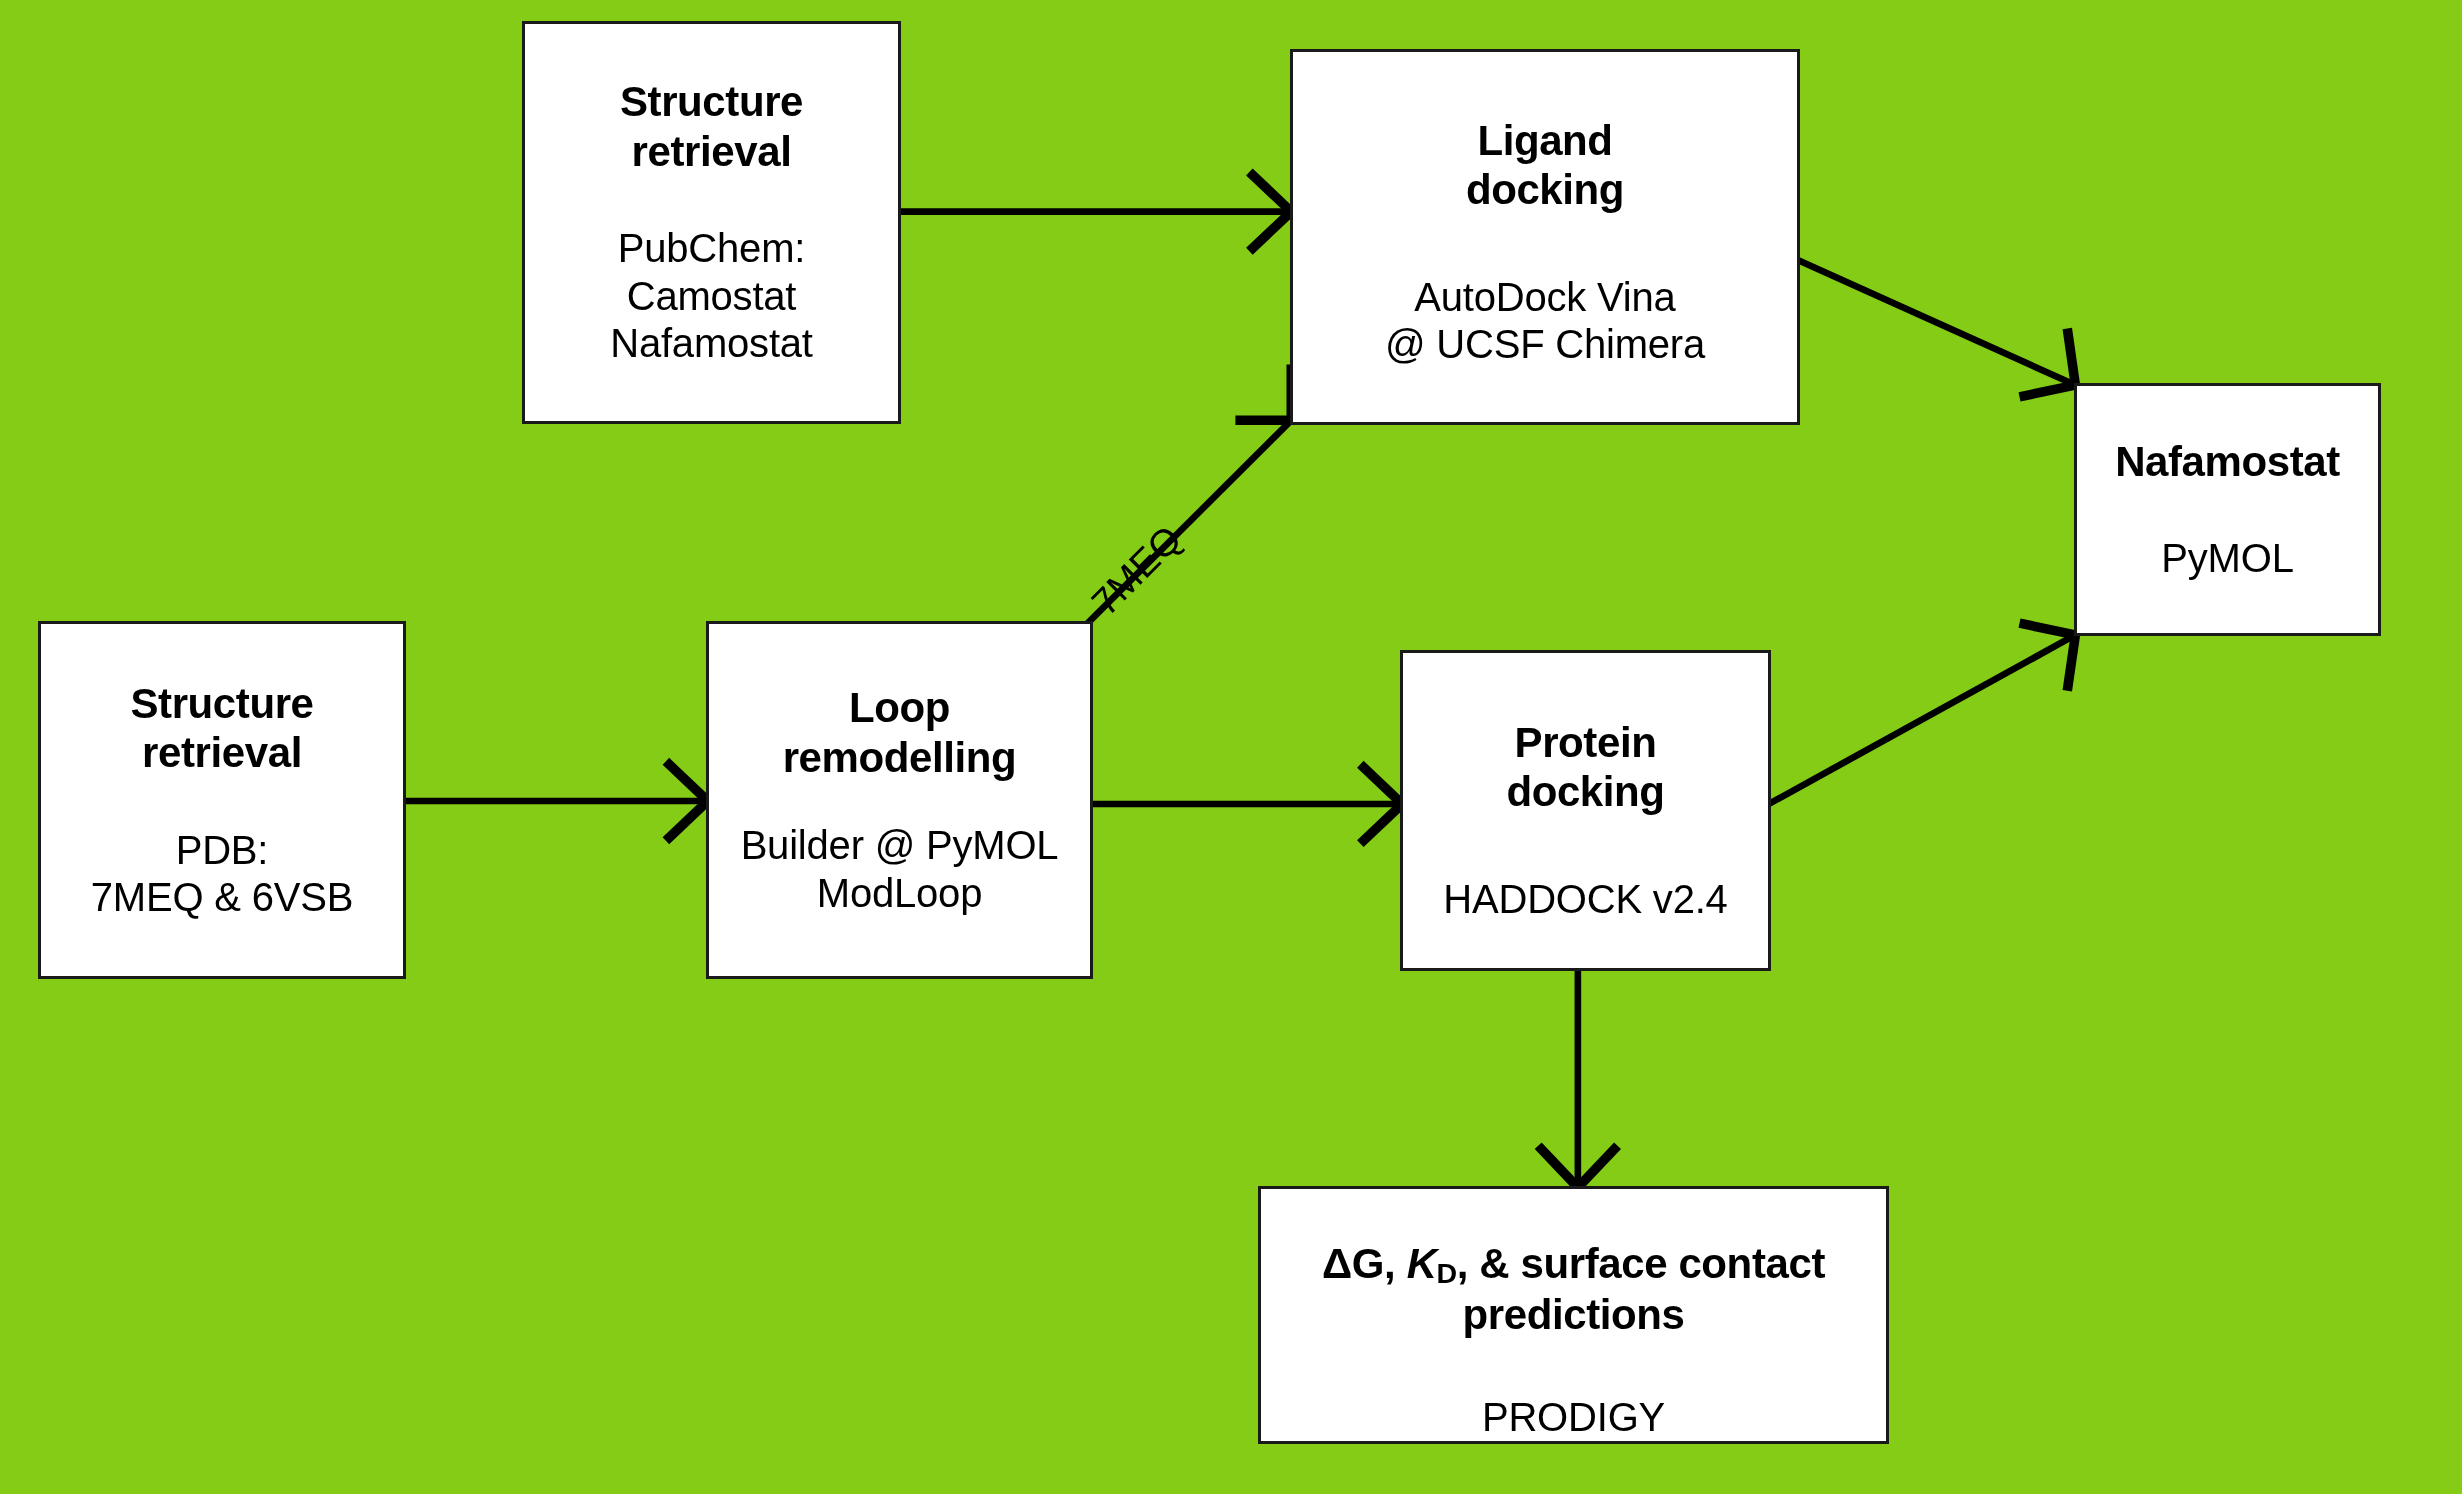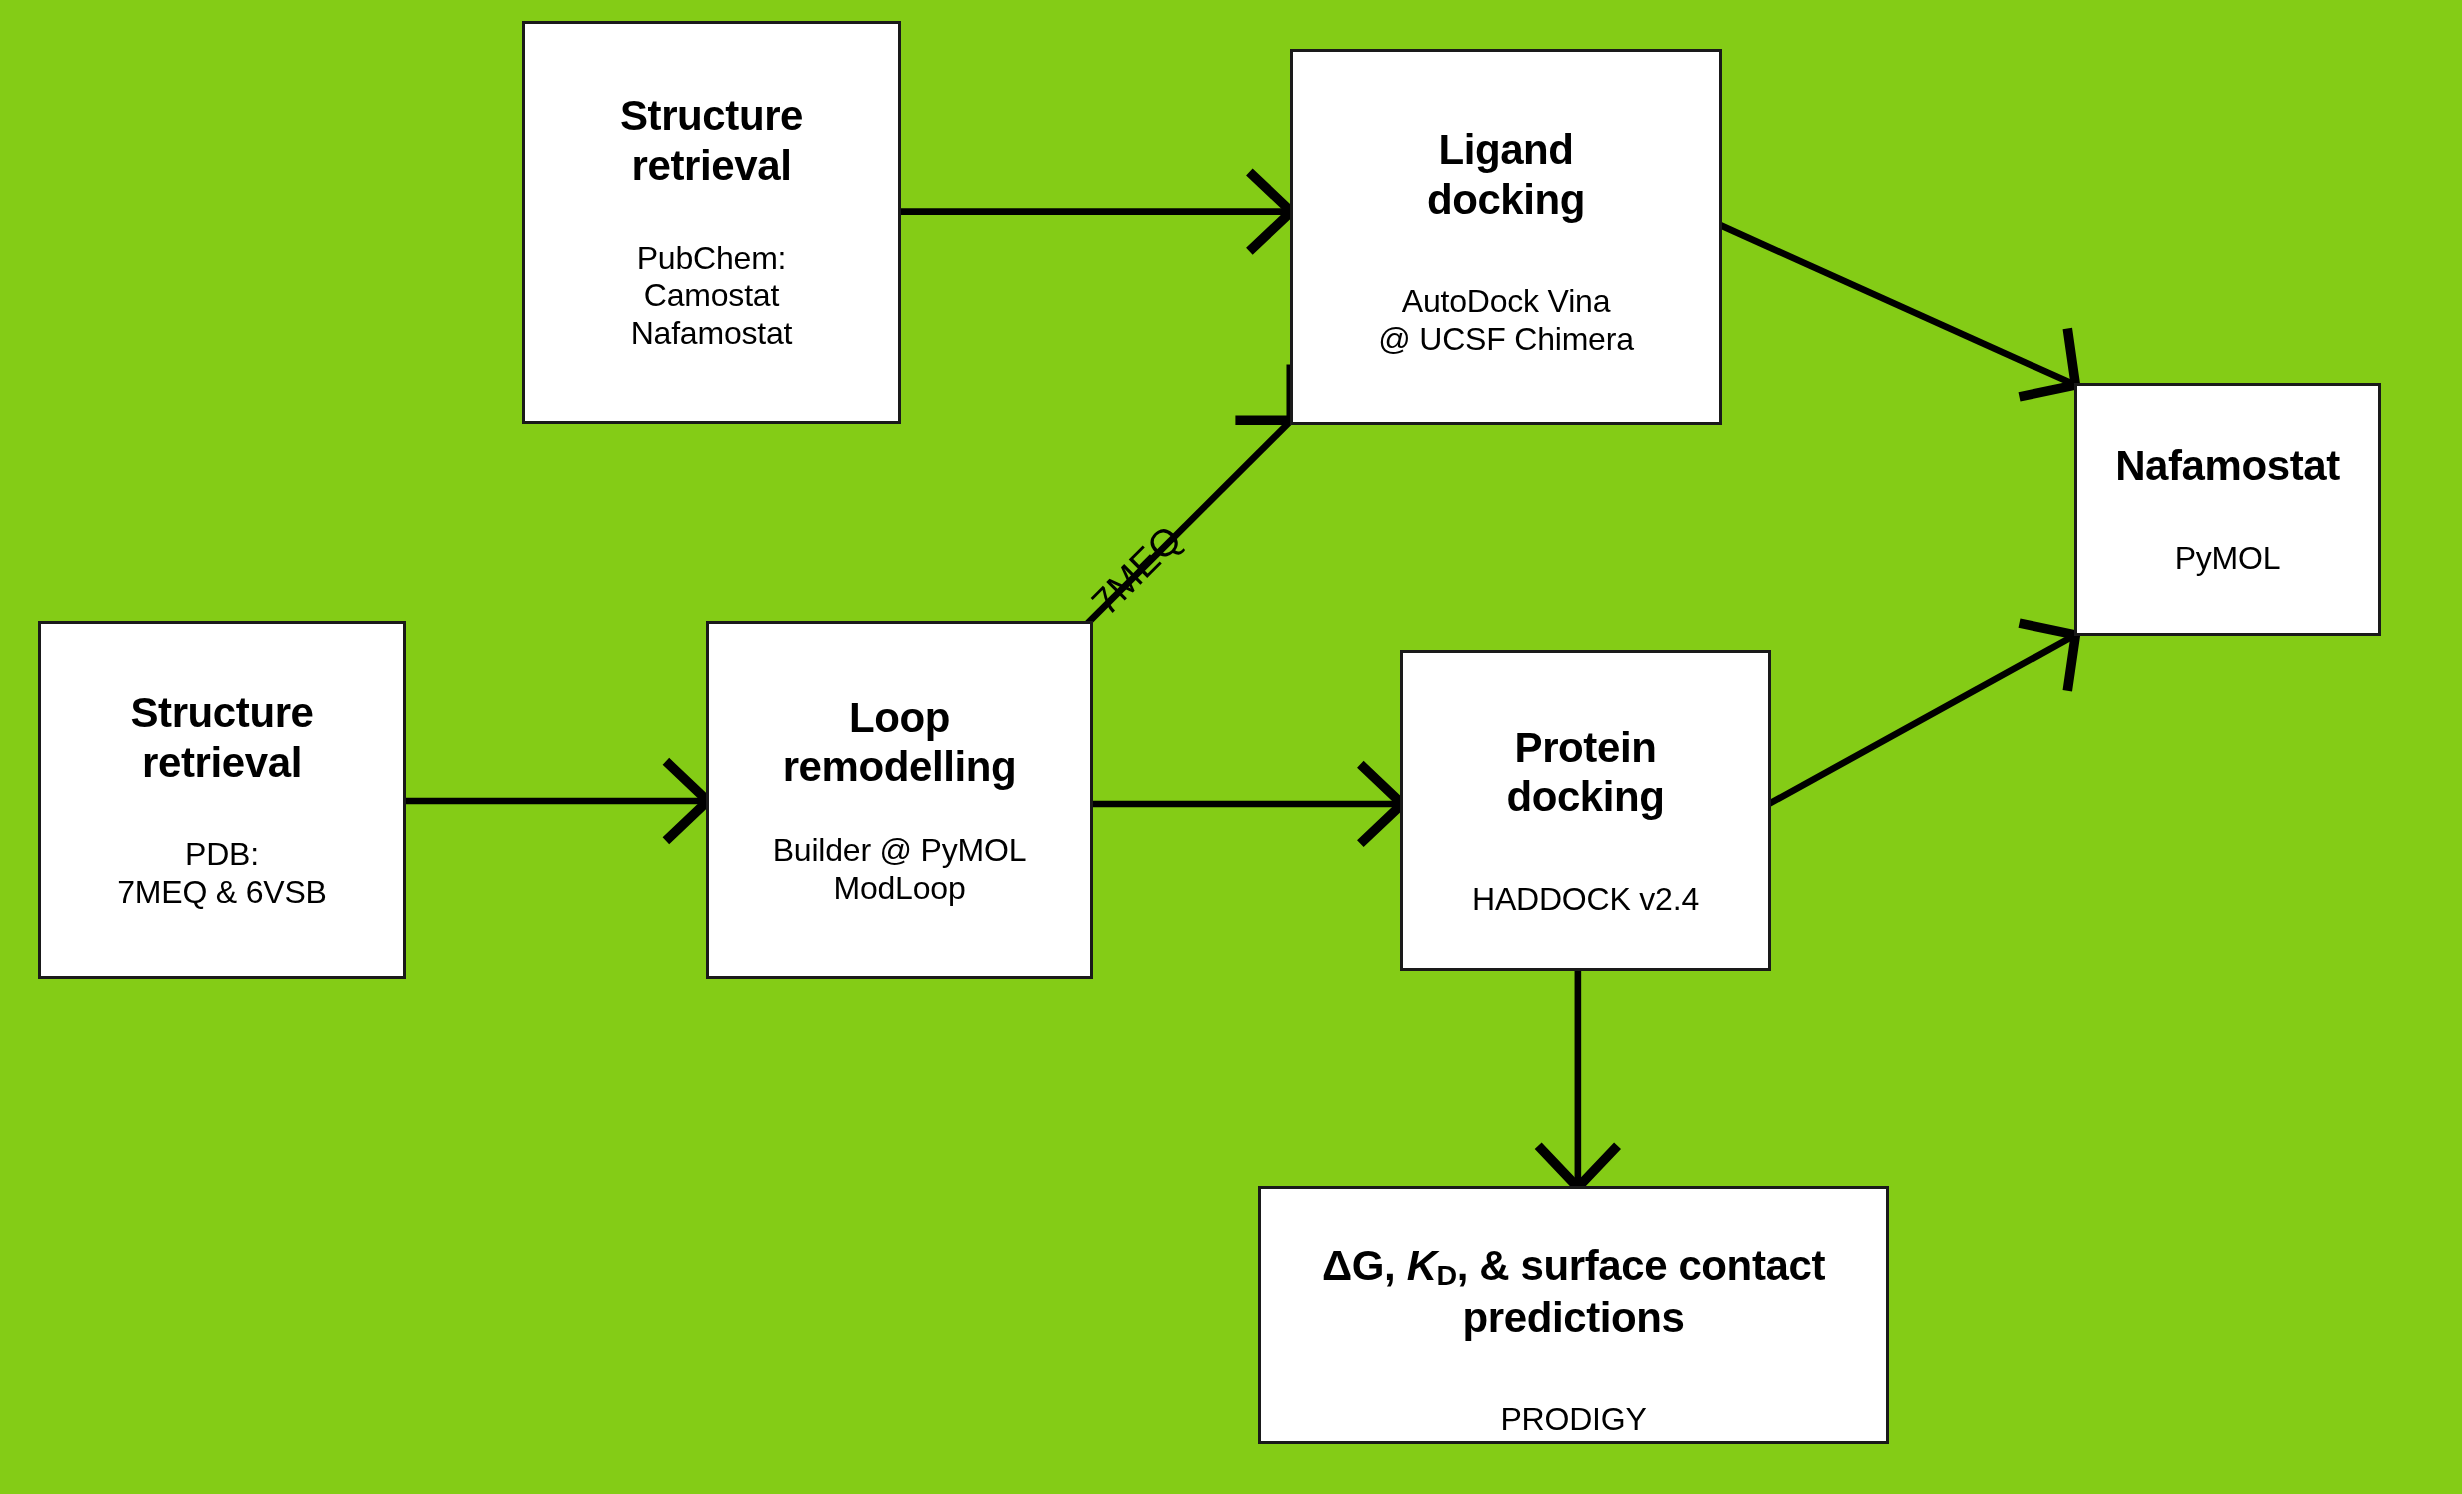--- a/index.html
+++ b/index.html
@@ -38,31 +38,31 @@
     line-height: 1.18;
   }
   .node .title {
     font-weight: bold;
     font-size: 42px;
     letter-spacing: -0.4px;
     white-space: pre-line;
   }
   .node .sub {
     font-weight: normal;
-    font-size: 32px;
+    font-size: 40px;
     letter-spacing: -0.2px;
     white-space: pre-line;
   }
   .gap-sm { height: 40px; }
   .gap-md { height: 49px; }
   .gap-lg { height: 59px; }
 
   
   #node-structure-pubchem { left: 522px;  top: 20.6px;   width: 379px; height: 403px; }
-  #node-ligand-docking    { left: 1290px; top: 49px;   width: 432px; height: 376px; }
+  #node-ligand-docking    { left: 1290px; top: 49px;   width: 510px; height: 376px; }
   #node-mutagenesis       { left: 2074px; top: 383px;  width: 307px; height: 253px; }
   #node-structure-pdb     { left: 38px;   top: 621px;  width: 368px; height: 358px; }
   #node-loop-remodelling  { left: 706px;  top: 621px;  width: 387px; height: 358px; }
   #node-protein-docking   { left: 1400px; top: 650px;  width: 371px; height: 321px; }
   #node-predictions       { left: 1258px; top: 1186px; width: 631px; height: 258px; }
 
   
   #node-ligand-docking    { padding-top: 10.3px; }
   #node-protein-docking   { padding-top: 20px; }
 

